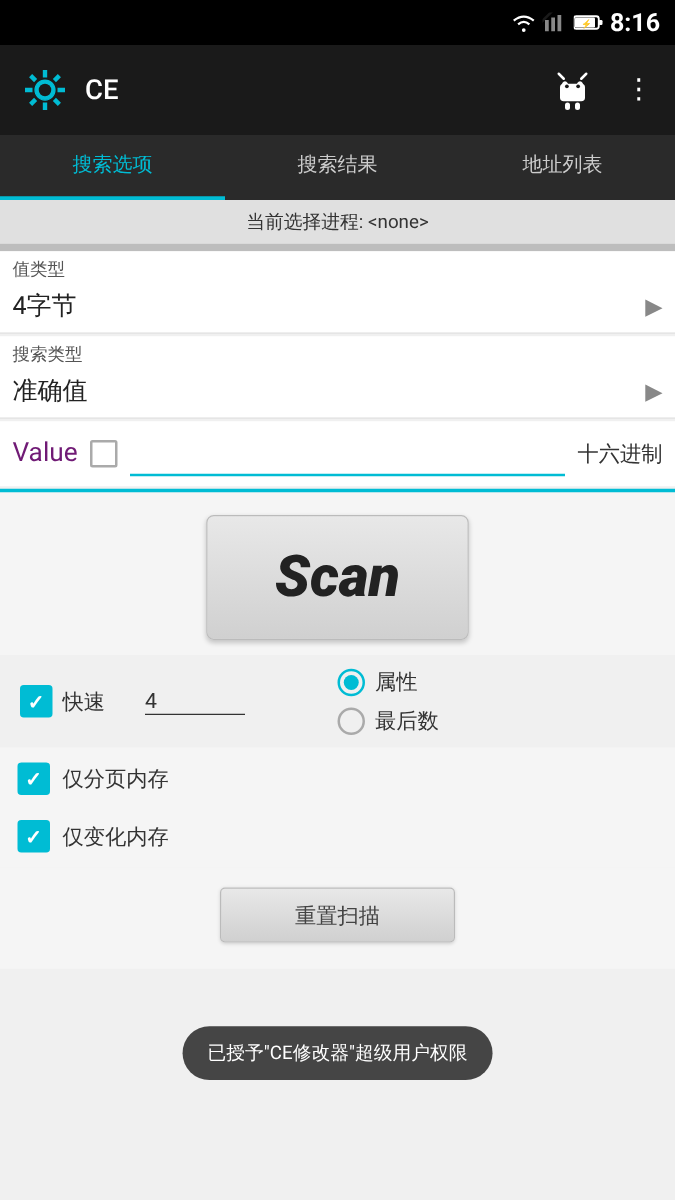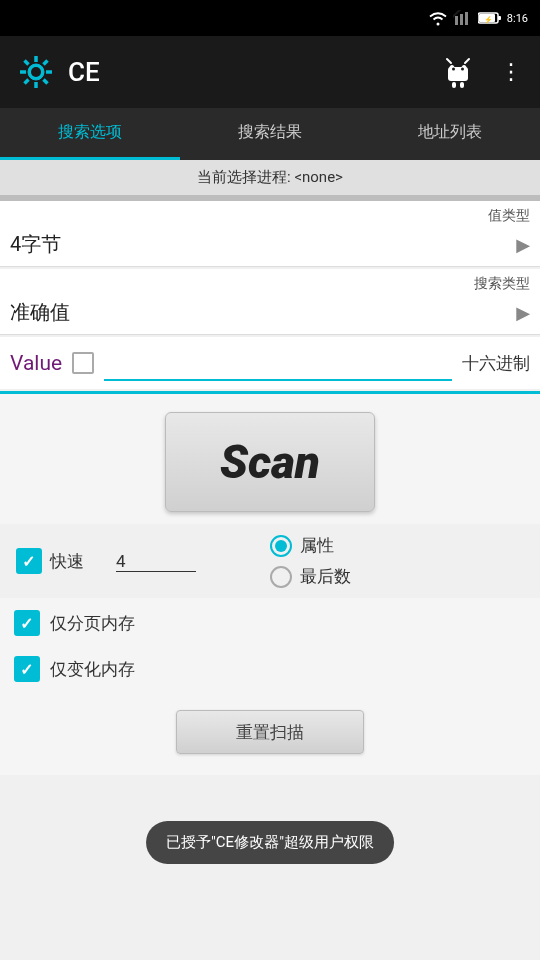--- a/index.html
+++ b/index.html
@@ -41,21 +41,21 @@
       align-items: center;
       padding: 0 14px;
       gap: 10px;
     }
     .app-logo {
       width: 44px;
       height: 44px;
     }
     .app-title {
       color: #fff;
-      font-size: 26px;
+      font-size: 22px;
       font-weight: 500;
       flex: 1;
     }
     .android-icon {
       width: 40px;
       height: 40px;
       margin-right: 8px;
     }
     .more-icon {
       color: #fff;
@@ -110,21 +110,20 @@
 
     
     .section {
       background: #fff;
       margin-bottom: 2px;
     }
     .section-label {
       font-size: 14px;
       color: #555;
       padding: 6px 10px 2px 10px;
-      text-align: right;
     }
     .section-value {
       font-size: 20px;
       color: #222;
       padding: 4px 10px 8px 10px;
       border-bottom: 1px solid #ddd;
       display: flex;
       align-items: center;
       justify-content: space-between;
     }
@@ -339,21 +338,21 @@
       <rect x="12" y="2" width="3" height="13" fill="#888"></rect>
       <rect x="1" y="0" width="2" height="16" fill="#1a1a1a" transform="rotate(45 10 8)"></rect>
     </svg>
 
     <svg width="24" height="14" viewBox="0 0 24 14" fill="white">
       <rect x="0" y="2" width="20" height="10" rx="2" stroke="white" stroke-width="1.5" fill="none"></rect>
       <rect x="1" y="3" width="16" height="8" rx="1" fill="white"></rect>
       <rect x="20" y="5" width="3" height="4" rx="1" fill="white"></rect>
       <text x="6" y="10.5" font-size="7" fill="#1a1a1a" font-weight="bold">⚡</text>
     </svg>
-    <span style="font-size:11px;font-weight:normal;color:#fff;">8:16</span>
+    <span style="font-size:20px;font-weight:bold;color:#fff;">8:16</span>
   </div>
 </div>
 
 <div class="app-bar">
 
   <svg class="app-logo" viewBox="0 0 44 44" fill="none">
     <circle cx="22" cy="22" r="8" fill="#00bcd4" stroke="#00bcd4" stroke-width="1"></circle>
     <g stroke="#00bcd4" stroke-width="3.5" fill="none">
       <path d="M22 6 L22 12"></path>
       <path d="M22 32 L22 38"></path>

